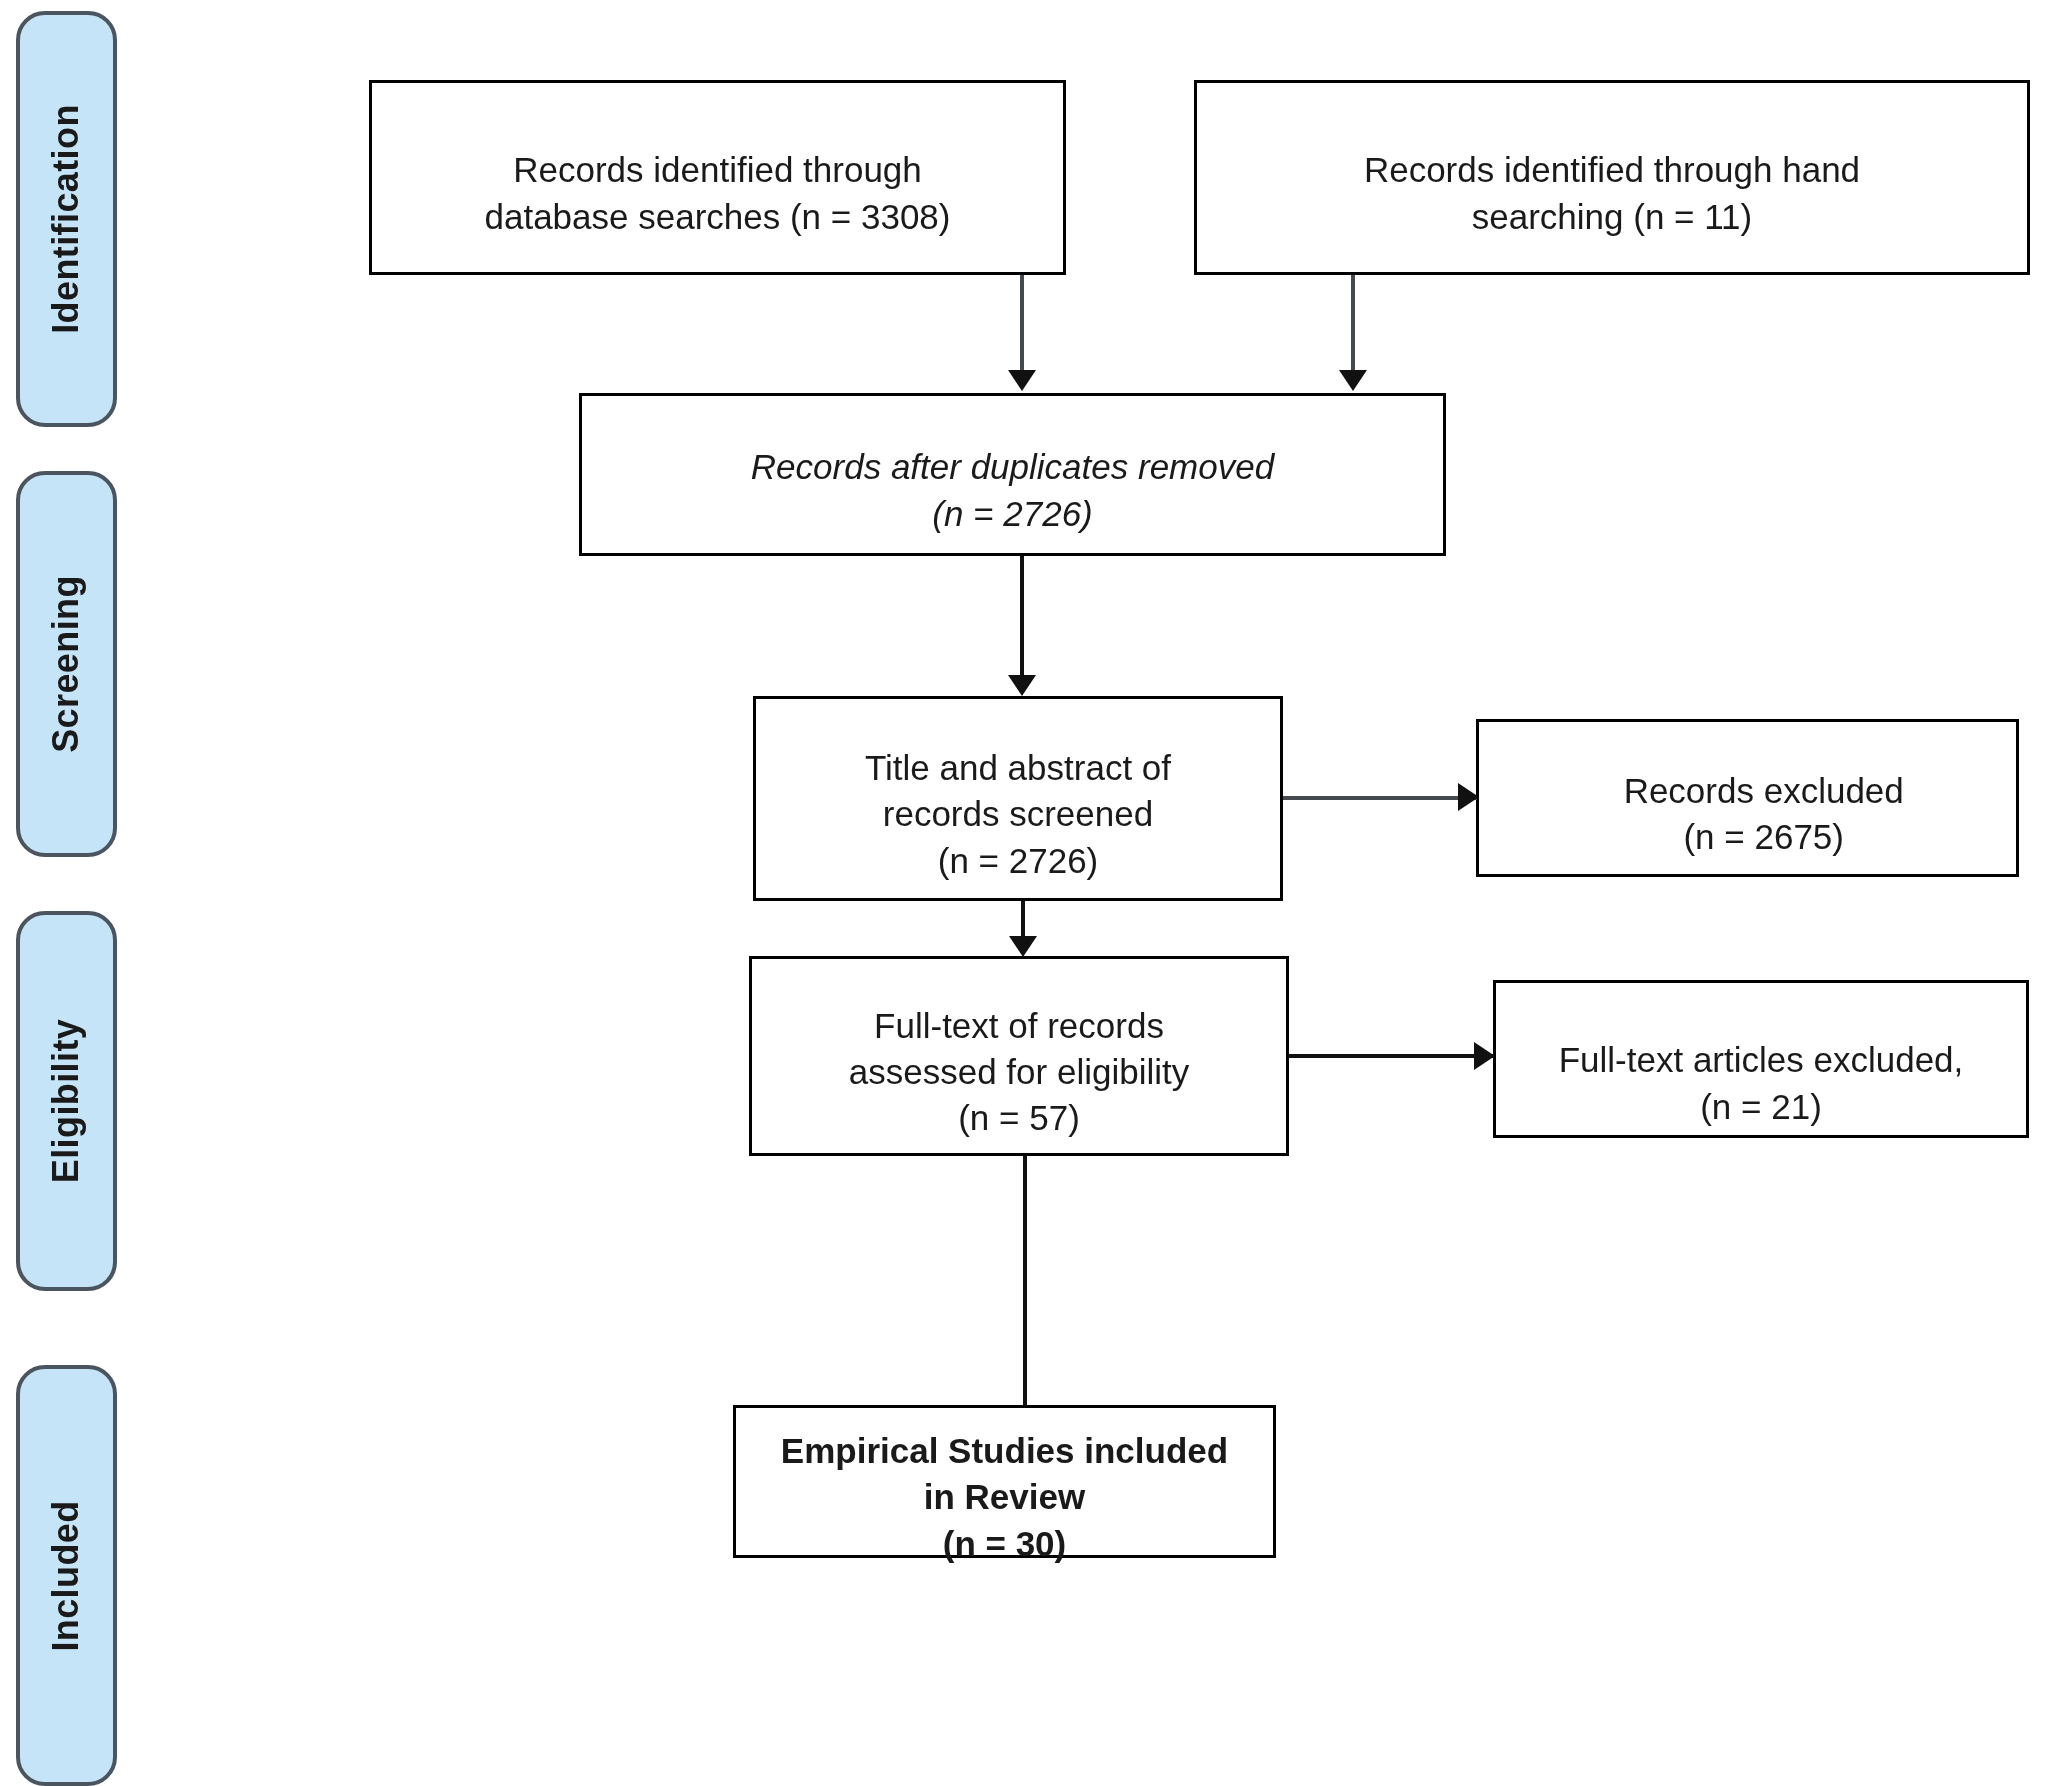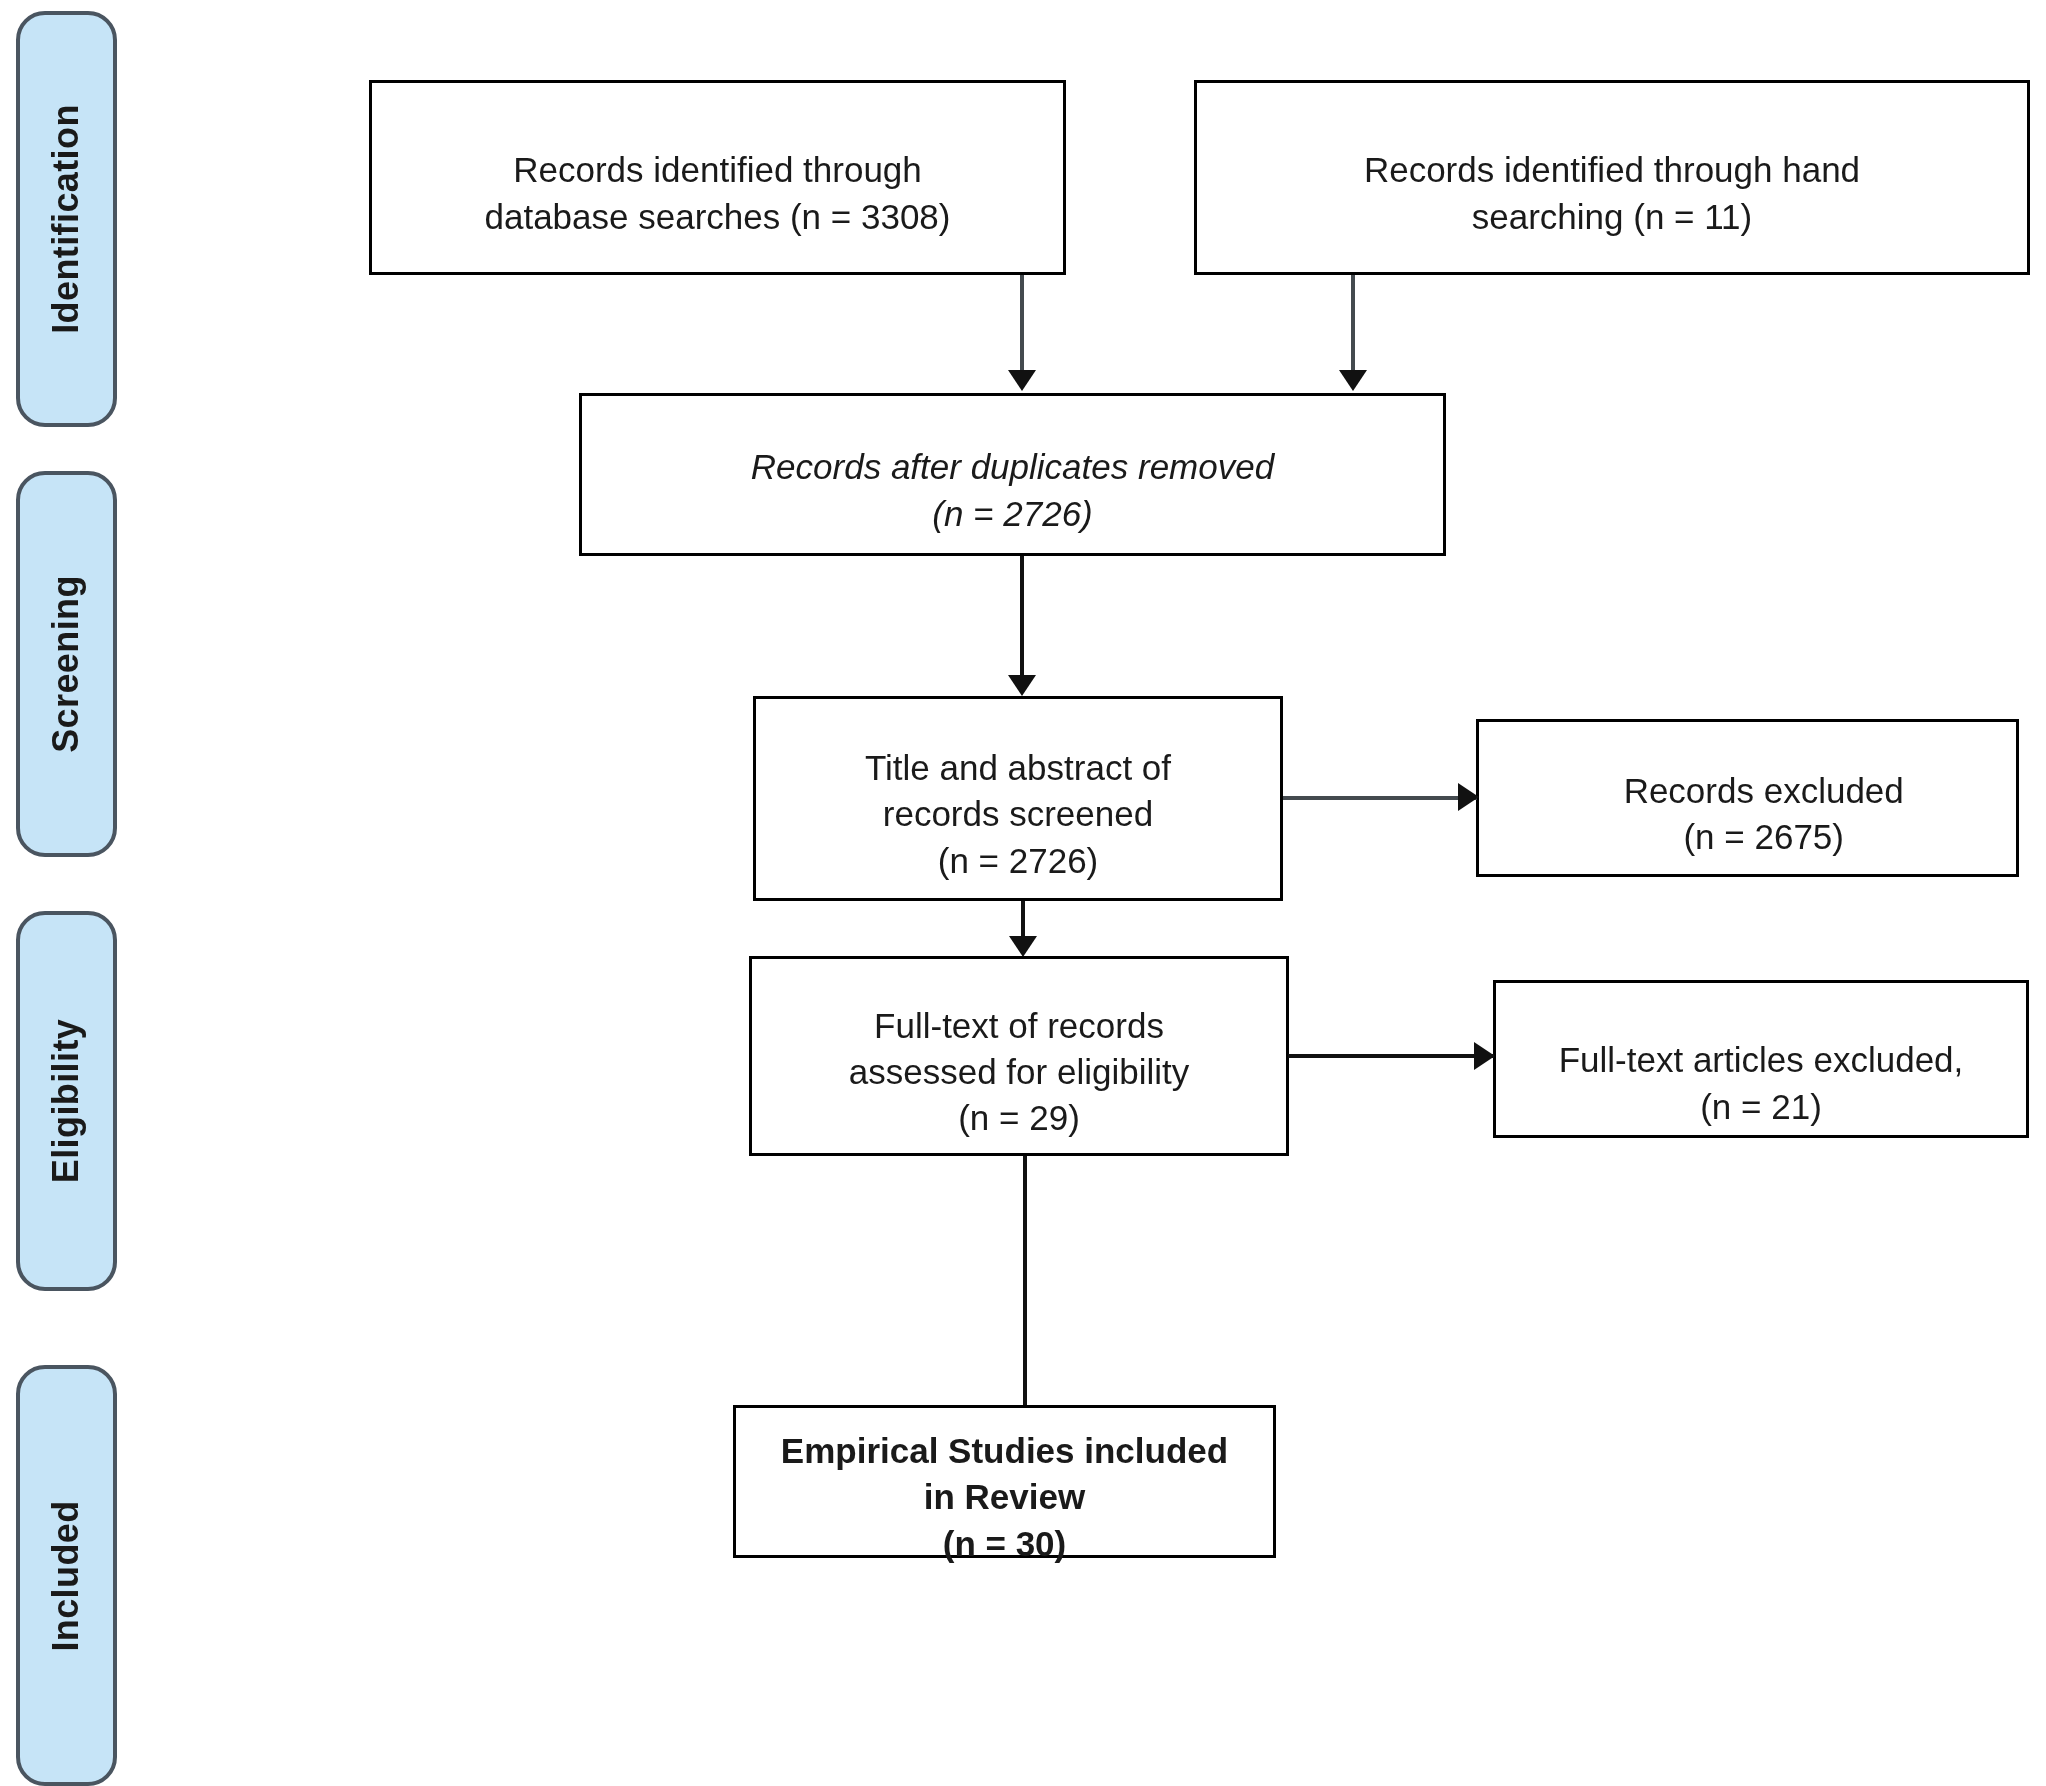--- a/index.html
+++ b/index.html
@@ -151,21 +151,21 @@
 
   <div class="conn-h" style="left:1283px; top:796px; width:194px;"></div>
   <div class="arrow-right" style="left:1458px; top:783px;"></div>
 
   <div class="conn-v dark" style="left:1021px; top:901px; height:36px;"></div>
   <div class="arrow-down" style="left:1009px; top:936px;"></div>
 
   <div class="flow-box" style="left:749px; top:956px; width:540px; height:200px;">
     <span class="box-text">Full-text of records
 assessed for eligibility
-(n = 29)</span>
+(n = 57)</span>
   </div>
 
   <div class="flow-box" style="left:1493px; top:980px; width:536px; height:158px;align-items:flex-end;">
     <span class="box-text">Full-text articles excluded,
 (n = 21)</span>
   </div>
 
   <div class="conn-h dark" style="left:1288px; top:1054px; width:206px;"></div>
   <div class="arrow-right" style="left:1474px; top:1042px;"></div>
 

